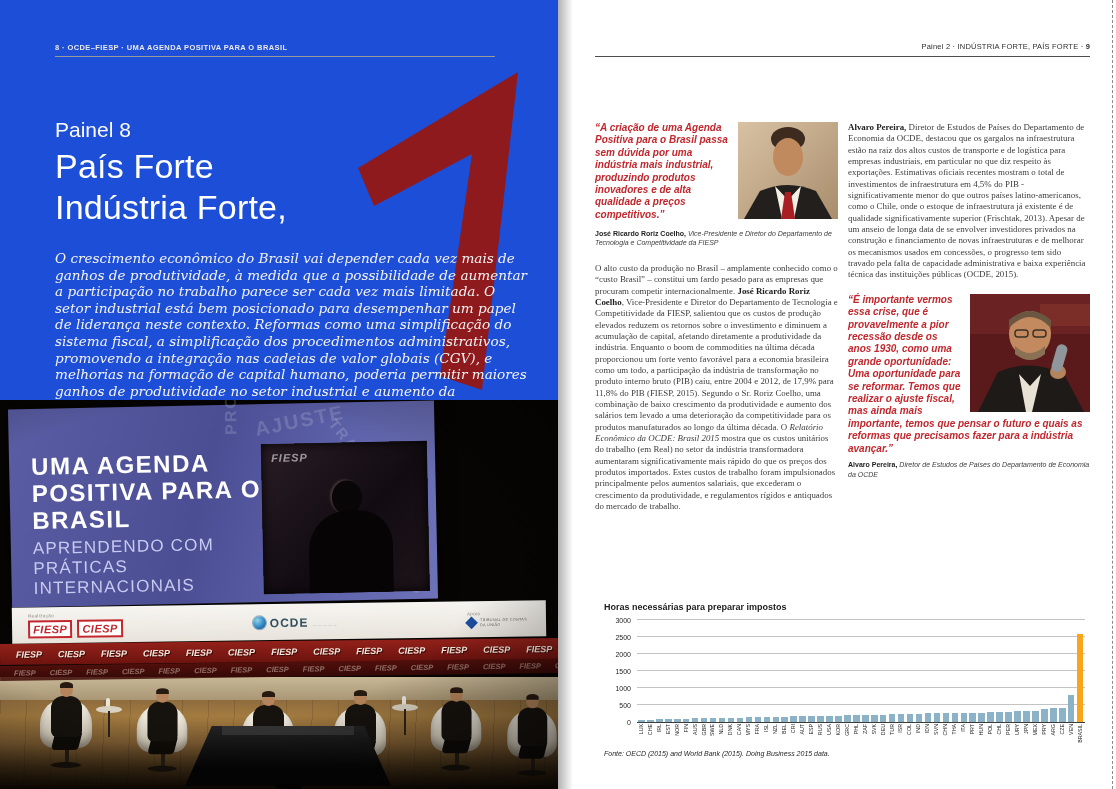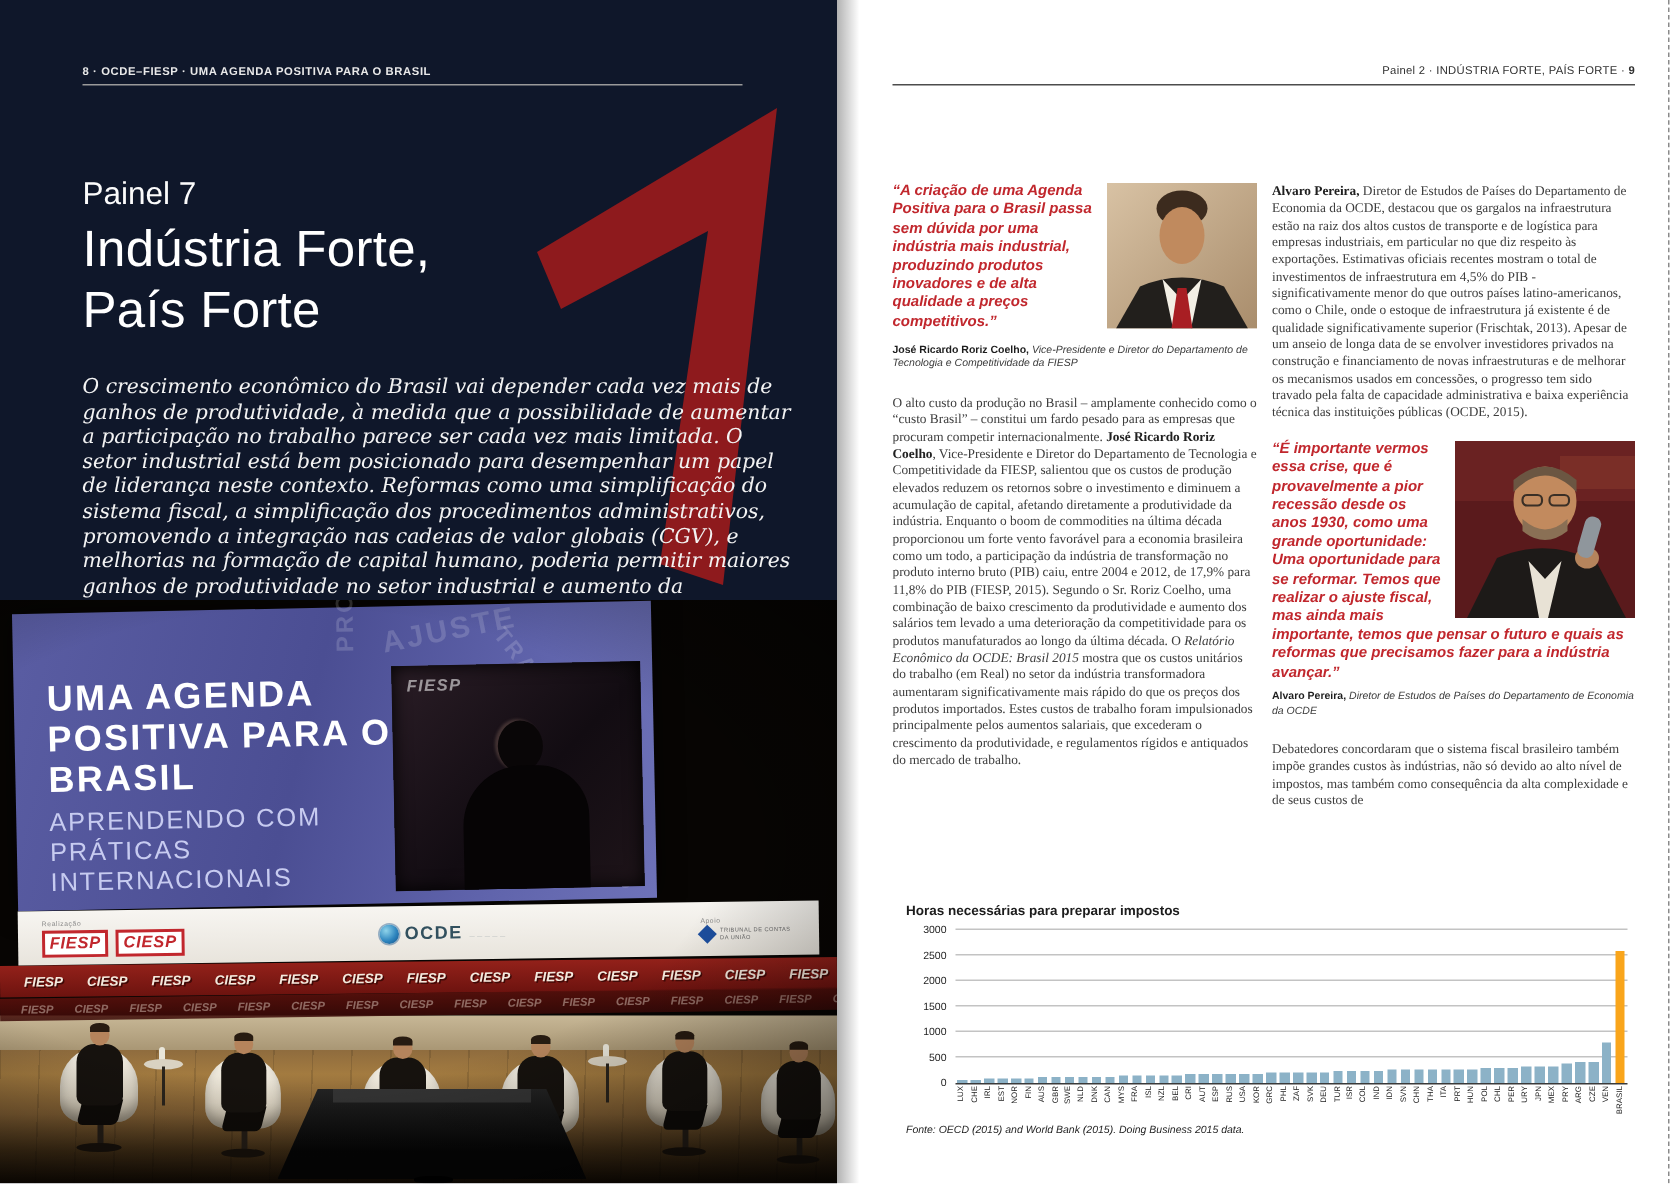--- a/index.html
+++ b/index.html
@@ -3,21 +3,21 @@
 <meta charset="utf-8">
 <style>
   * { margin:0; padding:0; box-sizing:border-box; }
   html,body { background:#ffffff; }
   #spread {
     position:relative; width:1116px; height:789px; overflow:hidden;
     font-family:"Liberation Sans", sans-serif; background:#ffffff;
   }
 
   
-  #left-page { position:absolute; left:0; top:0; width:558px; height:789px; background:#0f172a; overflow:hidden; }
+  #left-page { position:absolute; left:0; top:0; width:558px; height:789px; background:#1d4ed8; overflow:hidden; }
   .lp-header { position:absolute; left:55px; top:43px; z-index:2; font-size:7.5px; font-weight:bold; letter-spacing:.4px; color:#e9e9e9; }
   .lp-rule { position:absolute; left:55px; top:56px; width:440px; height:1px; background:#9a9a9a; z-index:2; }
 
   .big-one { position:absolute; left:332px; top:72px; width:200px; height:330px; z-index:1; }
 
   .lp-panel-label { position:absolute; left:55px; top:118px; z-index:2; font-size:21px; font-weight:400; color:#fbfbfb; }
   .lp-title { position:absolute; left:55px; top:146px; z-index:2; font-size:34px; line-height:41px; font-weight:400; color:#ffffff; letter-spacing:.2px; }
   .lp-intro { position:absolute; left:55px; top:250px; width:472px; z-index:2;
     font-family:"DejaVu Serif", serif; font-style:italic; font-size:13.6px; line-height:16.6px; color:#f3f3f3; }
 
@@ -136,24 +136,24 @@
 <div id="spread">
 
   <div id="left-page">
     <div class="lp-header"><b>8</b><b> · OCDE–FIESP · UMA AGENDA POSITIVA PARA O BRASIL</b></div>
     <div class="lp-rule"></div>
 
     <svg class="big-one" viewBox="0 0 200 330">
       <polygon points="186,0 150,318 108,304 140,82 42,134 26,96" fill="#8e1a1d"></polygon>
     </svg>
 
-    <div class="lp-panel-label">Painel 7</div>
+    <div class="lp-panel-label">Painel 8</div>
     <div class="lp-title">
+      <div>País Forte</div>
       <div>Indústria Forte,</div>
-      <div>País Forte</div>
     </div>
     <div class="lp-intro">O crescimento econômico do Brasil vai depender cada vez mais de ganhos de produtividade, à medida que a possibilidade de aumentar a participação no trabalho parece ser cada vez mais limitada. O setor industrial está bem posicionado para desempenhar um papel de liderança neste contexto. Reformas como uma simplificação do sistema fiscal, a simplificação dos procedimentos administrativos, promovendo a integração nas cadeias de valor globais (CGV), e melhorias na formação de capital humano, poderia permitir maiores ganhos de produtividade no setor industrial e aumento da competitividade.</div>
 
     <div id="photo">
       <div class="screen">
         <div id="watermarks">
             <span class="wm">AJUSTE</span>
             <span class="wm">PRODUTIV</span>
             <span class="wm">TRANSPAREN</span>
             <span class="wm">BUROCRAC</span>
@@ -312,21 +312,20 @@
           <rect x="63" y="36" width="13" height="7" rx="3" fill="none" stroke="#3a2f26" stroke-width="1.4"></rect>
           <path d="M8 118 L28 78 Q60 64 94 80 L114 118 Z" fill="#1d1a18"></path>
           <polygon points="49,80 60,92 71,80 62,118 56,118" fill="#e8e2d5"></polygon>
           <ellipse cx="88" cy="78" rx="8" ry="7" fill="#b5845c"></ellipse>
           <rect x="84" y="50" width="11" height="28" rx="5" fill="#8f969c" transform="rotate(16 89 64)"></rect>
         </svg>
         <p class="quote-text">“É importante vermos essa crise, que é provavelmente a pior recessão desde os anos 1930, como uma grande oportunidade: Uma oportunidade para se reformar. Temos que realizar o ajuste fiscal, mas ainda mais importante, temos que pensar o futuro e quais as reformas que precisamos fazer para a indústria avançar.”</p>
         <p class="attrib"><b>Alvaro Pereira,</b><i> Diretor de Estudos de Países do Departamento de Economia da OCDE</i></p>
       </div>
 
-      <p class="body-text">Debatedores concordaram que o sistema fiscal brasileiro também impõe grandes custos às indústrias, não só devido ao alto nível de impostos, mas também como consequência da alta complexidade e de seus custos de</p>
     </div>
 
     <div id="chart">
       <div class="chart-title">Horas necessárias para preparar impostos</div>
       <div id="plot">
         <div id="grid">
             <div class="gridline" style="bottom: 17px;"></div>
             <div class="gridline" style="bottom: 34px;"></div>
             <div class="gridline" style="bottom: 51px;"></div>
             <div class="gridline" style="bottom: 68px;"></div>

